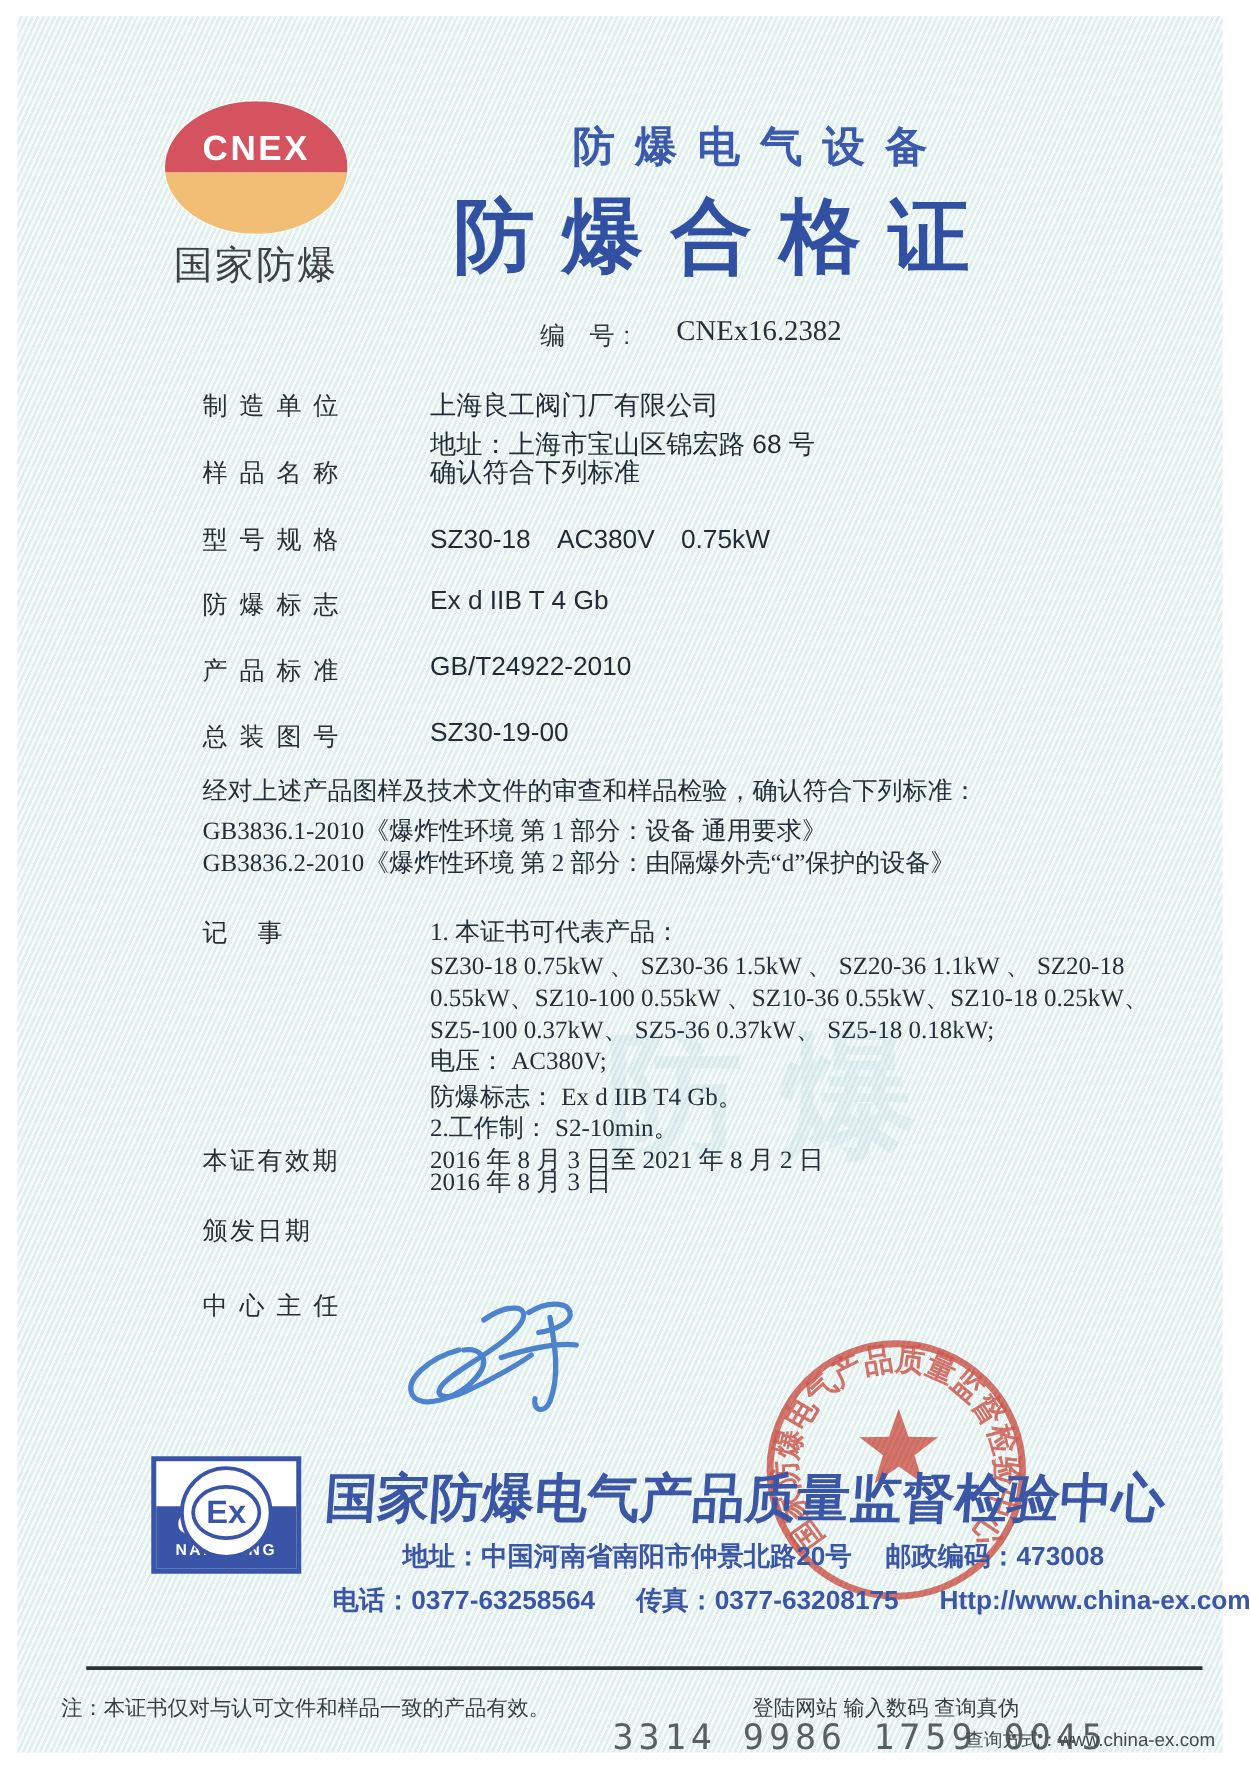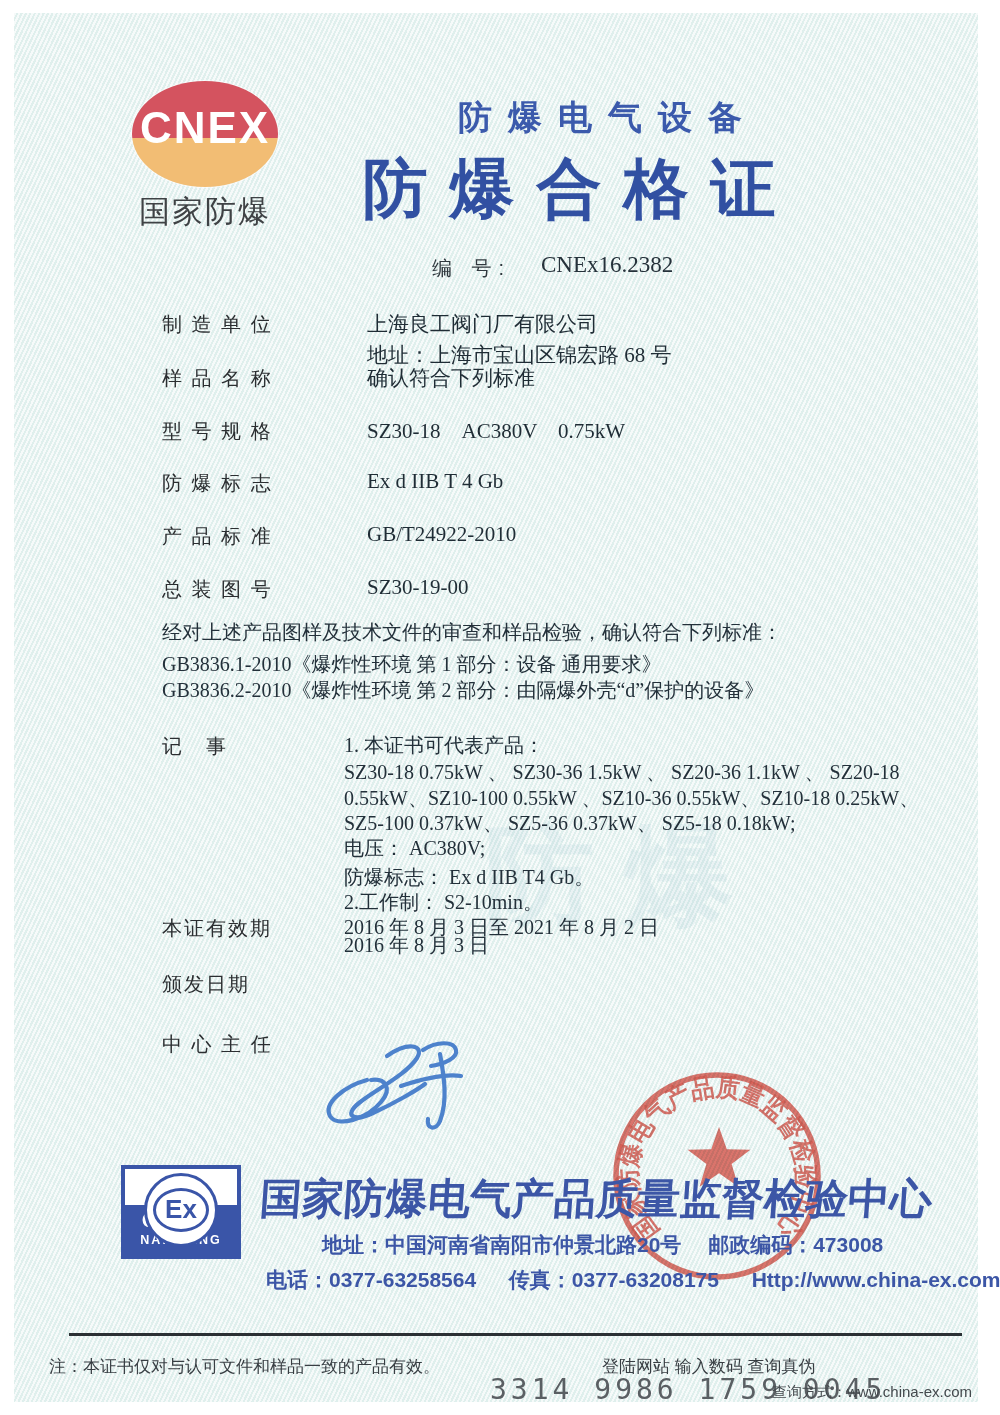--- a/index.html
+++ b/index.html
@@ -8,31 +8,31 @@
   #paper{position:absolute;left:14px;top:13px;width:964px;height:1389px;
          background-color:#ecf5f3;
          background-image:repeating-linear-gradient(115deg,rgba(255,255,255,0.55) 0 2px,rgba(208,232,229,0.45) 2px 4px);}
   .abs{position:absolute;}
   
   .logo{left:118px;top:68px;width:146px;height:106px;border-radius:50%;overflow:hidden;
         box-shadow:0 0 0 1px rgba(255,255,255,0.6);}
   .logo .half-top{position:absolute;left:0;top:0;width:100%;height:54%;background:#d4535f;}
   .logo .half-bot{position:absolute;left:0;bottom:0;width:100%;height:46%;background:#f2bd74;}
   .logo .cnex{position:absolute;left:0;top:22px;width:100%;text-align:center;color:#ffffff;
-        font-size:44px;font-weight:bold;letter-spacing:2px;font-family:"Liberation Sans",sans-serif;}
+        font-size:28px;font-weight:bold;letter-spacing:2px;font-family:"Liberation Sans",sans-serif;}
   .logo-caption{left:112px;top:178px;width:158px;text-align:center;font-size:31px;color:#3f4245;letter-spacing:2px;}
   .subtitle{left:342px;top:82px;width:480px;text-align:center;font-size:34px;font-weight:bold;
         color:#3b5aac;letter-spacing:16px;margin-left:12px;}
   .title{left:256px;top:132px;width:620px;text-align:center;font-size:65px;font-weight:bold;
         color:#3150a2;letter-spacing:22px;}
   .certno-label{left:418px;top:242px;font-size:20px;color:#30383e;letter-spacing:7px;font-weight:500;}
   .certno-value{left:527px;top:239px;font-size:23px;color:#25313a;font-family:"Liberation Serif",serif;}
   
   .flabel{left:148px;font-size:20px;color:#2b2e31;font-weight:400;letter-spacing:2px;text-align:center;}
-  .fvalue{left:330px;font-size:21px;color:#1f2c35;font-family:Liberation Serif, serif;padding-left:23px;}
+  .fvalue{left:330px;font-size:21px;color:#1f2c35;font-family:Liberation Sans, sans-serif;}
   
   .para{left:148px;font-size:20px;color:#23303a;font-family:"Liberation Serif","DejaVu Serif",serif;}
   .rline{left:330px;font-size:20px;color:#23303a;font-family:"Liberation Serif","DejaVu Serif",serif;}
   
   .sig-svg{left:295px;top:1015px;}
   
   .stamp{left:573px;top:1033px;mix-blend-mode:multiply;opacity:0.88;}
   
   .cqst{left:107px;top:1152px;width:120px;height:94px;border:4px solid #3a55a8;background:#ffffff;box-sizing:border-box;}
   .cqst-band{position:absolute;left:0;bottom:0;width:100%;height:50px;background:#3a55a8;z-index:1;text-align:center;}

